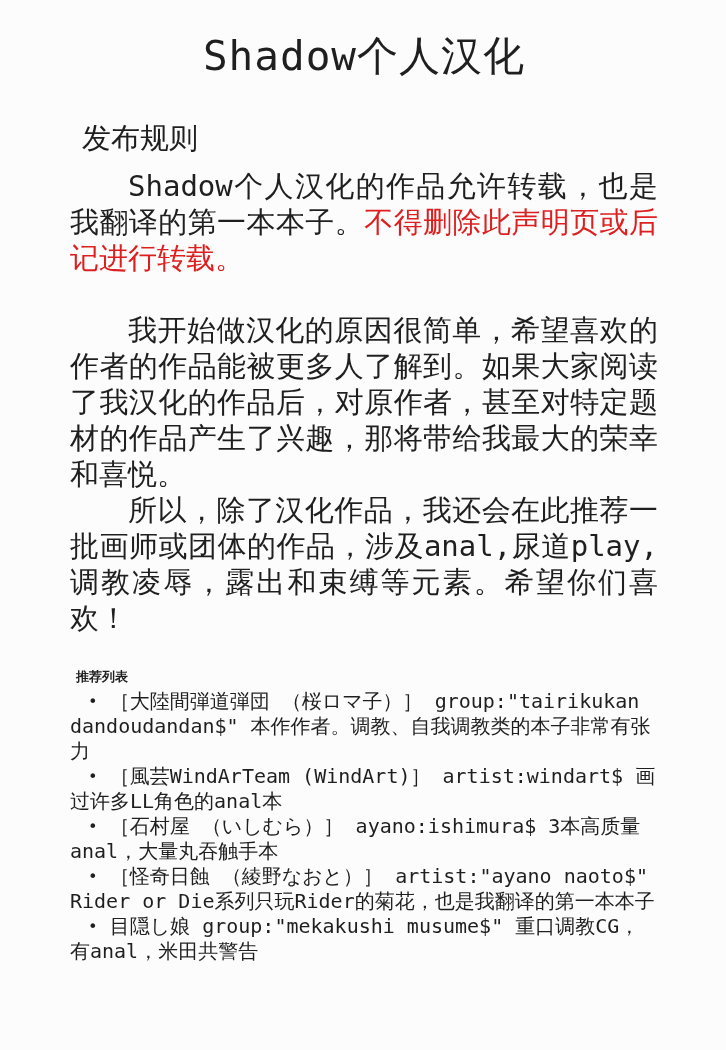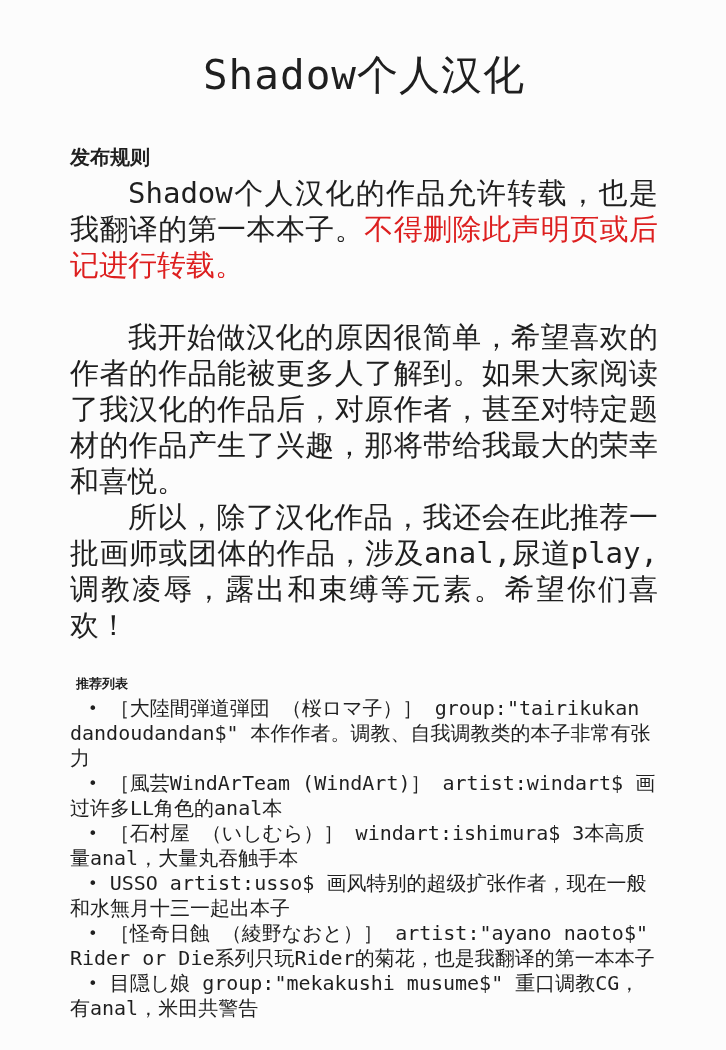--- a/index.html
+++ b/index.html
@@ -9,35 +9,35 @@
   }
   .page {
     position: relative;
     width: 726px;
     height: 1050px;
     margin: 0 auto;
     background: #fcfcfc;
     color: #1f1f1f;
     font-family: "DejaVu Sans Mono", "DejaVu Sans", monospace;
     box-sizing: border-box;
-    padding: 50px 68px 0 70px;
+    padding: 31px 68px 0 70px;
     overflow: hidden;
   }
   .title {
     font-size: 41px;
     font-weight: 500;
     text-align: center;
     margin: 0 0 38px 0;
     letter-spacing: 1px;
     line-height: 1.25;
   }
   h2.section-heading {
-    font-size: 20px;
-    font-weight: 700;
-    margin: 0;
+    font-size: 29px;
+    font-weight: 400;
+    margin: 12px;
     line-height: 36px;
   }
   .para {
     font-size: 29px;
     line-height: 36px;
     margin: 0;
     text-indent: 2em;
     text-align: justify;
     letter-spacing: 0;
   }
@@ -81,22 +81,21 @@
     <p class="para">所以，除了汉化作品，我还会在此推荐一批画师或团体的作品，涉及anal,尿道play,调教凌辱，露出和束缚等元素。希望你们喜欢！</p>
   </section>
 
   <section class="section-list">
     <div class="list-heading">推荐列表</div>
 
     <div class="list-item"><span class="bullet">•</span><span>［大陸間弾道弾団 （桜ロマ子）］ group:"tairikukan dandoudandan$" 本作作者。调教、自我调教类的本子非常有张力</span></div>
 
     <div class="list-item"><span class="bullet">•</span><span>［風芸WindArTeam (WindArt)］ artist:windart$ 画过许多LL角色的anal本</span></div>
 
-    <div class="list-item"><span class="bullet">•</span><span>［石村屋 （いしむら）］ windart:ishimura$ 3本高质量anal，大量丸吞触手本</span></div>
+    <div class="list-item"><span class="bullet">•</span><span>［石村屋 （いしむら）］ ayano:ishimura$ 3本高质量anal，大量丸吞触手本</span></div>
 
-    <div class="list-item"><span class="bullet">•</span><span>USSO artist:usso$ 画风特别的超级扩张作者，现在一般和水無月十三一起出本子</span></div>
 
     <div class="list-item"><span class="bullet">•</span><span>［怪奇日蝕 （綾野なおと）］ artist:"ayano naoto$" Rider or Die系列只玩Rider的菊花，也是我翻译的第一本本子</span></div>
 
     <div class="list-item"><span class="bullet">•</span><span>目隠し娘 group:"mekakushi musume$" 重口调教CG，有anal，米田共警告</span></div>
   </section>
 
 </div>
 
 </body></html>

